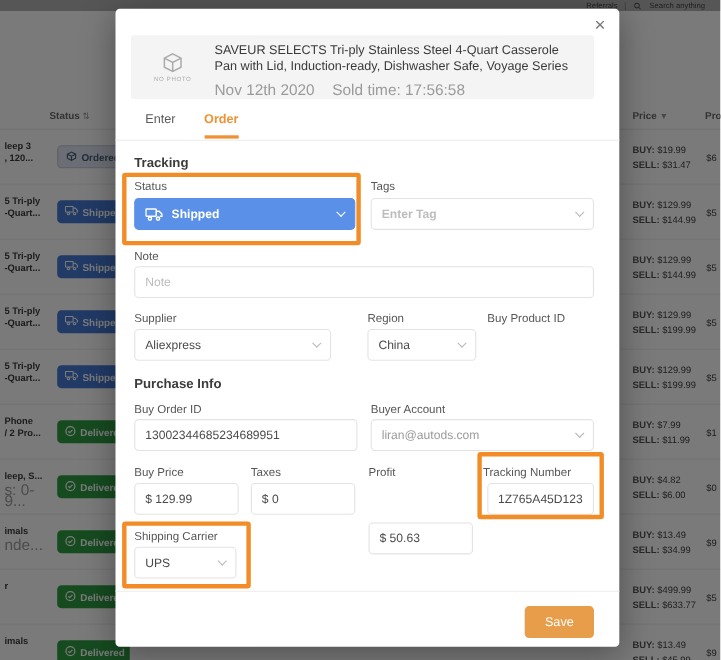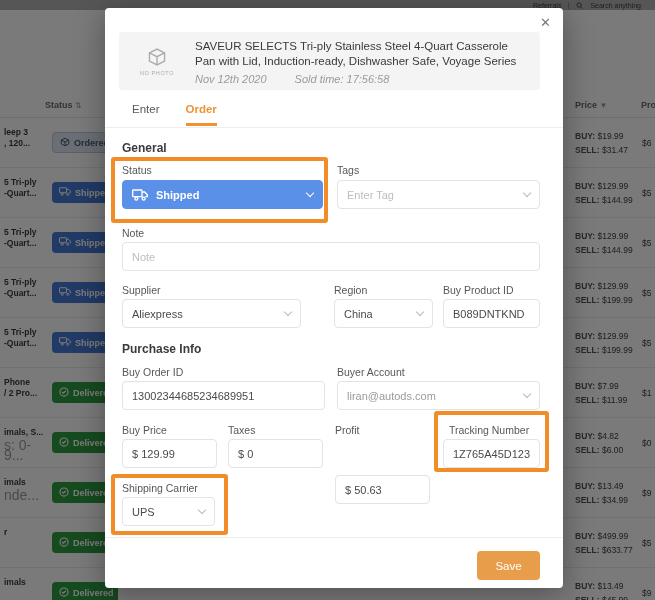--- a/index.html
+++ b/index.html
@@ -38,33 +38,33 @@
   
   .modal { position:absolute; left:105px; top:8px; width:458px; height:580px; background:#fff;
            border-radius:4px; box-shadow:0 6px 30px rgba(0,0,0,0.35); z-index:10; }
   .m-close { position:absolute; right:12px; top:8px; font-size:13px; color:#777; cursor:pointer; line-height:1; }
   .m-prod { position:absolute; left:14px; top:24px; width:421px; height:58px; background:#f4f4f4;
             border-radius:3px; display:flex; align-items:flex-start; }
   .thumb { width:76px; height:58px; display:flex; flex-direction:column; align-items:center; justify-content:center; gap:2px; }
   .thumb .np { font-size:5.5px; letter-spacing:.6px; color:#ababab; }
   .pinfo { padding-top:7px; width:335px; }
   .ptitle { font-size:11.5px; line-height:15px; color:#3a3a3a; font-weight:500; }
-  .pdate { margin-top:4px; font-size:11px; color:#9a9a9a; display:flex; gap:28px;font-style:italic; }
+  .pdate { margin-top:4px; font-size:14px; color:#9a9a9a; display:flex; gap:16px; }
   .m-tabs { position:absolute; left:27px; top:95px; display:flex; gap:26px; font-size:11.5px; color:#5a5a5a; }
   .m-tab { padding-bottom:8px; cursor:pointer; }
   .m-tab.active { color:#ef9234; font-weight:bold; border-bottom:3px solid #ef9234; }
   .m-tabline { position:absolute; left:0; top:119px; width:458px; border-top:1px solid #ededed; }
   .m-sec { position:absolute; font-size:12px; font-weight:bold; color:#3b3b3b; }
   .m-label { position:absolute; font-size:10.5px; color:#575757; }
   .fld { position:absolute; height:29px; border:1px solid #e3e3e3; border-radius:4px; background:#fff;
          font-size:11px; color:#4a4a4a; display:flex; align-items:center; padding:0 9px; }
   .fld.dd { justify-content:space-between; cursor:pointer; }
   input.fld { display:block; padding:0 9px; width:100%; outline:none; font-family:"Liberation Sans", sans-serif; }
   input.fld::placeholder { color:#bdbdbd; }
-  .ph { color:#bdbdbd; }
+  .ph { color:#bdbdbd;font-weight:bold; }
   .muted { color:#9b9b9b; }
   .chev { width:6px; height:6px; border-right:1.6px solid #b9b9b9; border-bottom:1.6px solid #b9b9b9;
           transform:rotate(45deg); margin-top:-3px; flex:0 0 auto; }
   .f-status { background:#5b90e8; border-color:#5b90e8; color:#fff; font-weight:bold;
               display:flex; gap:8px; align-items:center; }
   .f-status .chev { border-color:#fff; margin-left:auto; }
   .ann { position:absolute; border:4px solid #f18c27; border-radius:3px; z-index:20; pointer-events:none; }
   .m-footline { position:absolute; left:0; top:529px; width:458px; border-top:1px solid #ededed; }
   .save-btn { position:absolute; left:372px; top:543px; width:63px; height:29px; background:#e89d4b;
               border:none; border-radius:4px; color:#fff; font-weight:normal; font-size:11.5px; cursor:pointer;
@@ -209,21 +209,21 @@
       <span>Delivered</span>
     </div>
     <div class="prices">
       <div><b>BUY:</b> <span>$7.99</span></div>
       <div><b>SELL:</b> <span>$11.99</span></div>
     </div>
     <div class="profit-sliver">$1</div>
   </div>
         <div class="trow" style="top: 418px;">
     <div class="tcell-title">
-      <div>imals, S...</div>
+      <div>leep, S...</div>
       <div></div>
       <div class="tsub">s: 0-9...</div>
     </div>
     <div class="badge badge-delivered">
       <span class="badge-icon"><svg width="10" height="10" viewBox="0 0 16 16" fill="none" stroke="currentColor" stroke-width="1.8">
                 <circle cx="8" cy="8" r="6.5"></circle>
                 <path d="M5 8l2 2 4-4"></path>
               </svg></span>
       <span>Delivered</span>
     </div>
@@ -314,21 +314,21 @@
         </div>
       </div>
     </div>
 
     <div class="m-tabs">
       <span class="m-tab">Enter</span>
       <span class="m-tab active">Order</span>
     </div>
     <div class="m-tabline"></div>
 
-    <div class="m-sec" style="left:17px; top:133px;">General</div>
+    <div class="m-sec" style="left:17px; top:133px;">Tracking</div>
 
     <span class="m-label" style="left:17px; top:156px;">Status</span>
     <div class="fld f-status" style="left:17px; top:172px; width:201px;">
       <svg width="16" height="12" viewBox="0 0 24 17" fill="none" stroke="#fff" stroke-width="2">
           <rect x="1" y="1" width="14" height="10" rx="1"></rect>
           <path d="M15 4h4l4 4v3h-3"></path>
           <circle cx="6.5" cy="14" r="2.2"></circle>
           <circle cx="17.5" cy="14" r="2.2"></circle>
         </svg>
       <span>Shipped</span>
@@ -348,39 +348,38 @@
     <div class="fld dd" style="left:17px; top:291px; width:179px;">
       <span>Aliexpress</span>
       <span class="chev"></span>
     </div>
     <span class="m-label" style="left:229px; top:276px;">Region</span>
     <div class="fld dd" style="left:229px; top:291px; width:99px;">
       <span>China</span>
       <span class="chev"></span>
     </div>
     <span class="m-label" style="left:338px; top:276px;">Buy Product ID</span>
-    <input class="fld" style="left: 338px; top: 291px; width: 97px;" value="B089DNTKND">
 
     <div class="m-sec" style="left:17px; top:334px;">Purchase Info</div>
 
     <span class="m-label" style="left:17px; top:358px;">Buy Order ID</span>
     <input class="fld" style="left: 17px; top: 373px; width: 203px;" value="13002344685234689951">
     <span class="m-label" style="left:232px; top:358px;">Buyer Account</span>
     <div class="fld dd" style="left:232px; top:373px; width:203px;">
       <span class="muted">liran@autods.com</span>
       <span class="chev"></span>
     </div>
 
     <span class="m-label" style="left:17px; top:416px;">Buy Price</span>
     <input class="fld" style="left: 17px; top: 431px; width: 95px;" value="$ 129.99">
     <span class="m-label" style="left:123px; top:416px;">Taxes</span>
     <input class="fld" style="left: 123px; top: 431px; width: 95px;" value="$ 0">
     <span class="m-label" style="left:230px; top:416px;">Profit</span>
     <input class="fld" style="left: 230px; top: 431px; width: 95px; margin-top: 36px;" value="$ 50.63">
-    <span class="m-label" style="left:344px; top:416px;">Tracking Number</span>
+    <span class="m-label" style="left:334px; top:416px;">Tracking Number</span>
     <input class="fld" style="left: 338px; top: 431px; width: 97px;" value="1Z765A45D12364">
     <div class="ann" style="left:329px; top:403px; width:115px; height:61px;"></div>
 
     <span class="m-label" style="left:17px; top:474px;">Shipping Carrier</span>
     <div class="fld dd" style="left:17px; top:489px; width:93px;">
       <span>UPS</span>
       <span class="chev"></span>
     </div>
     <div class="ann" style="left:6px; top:466px; width:117px; height:61px;"></div>
 

